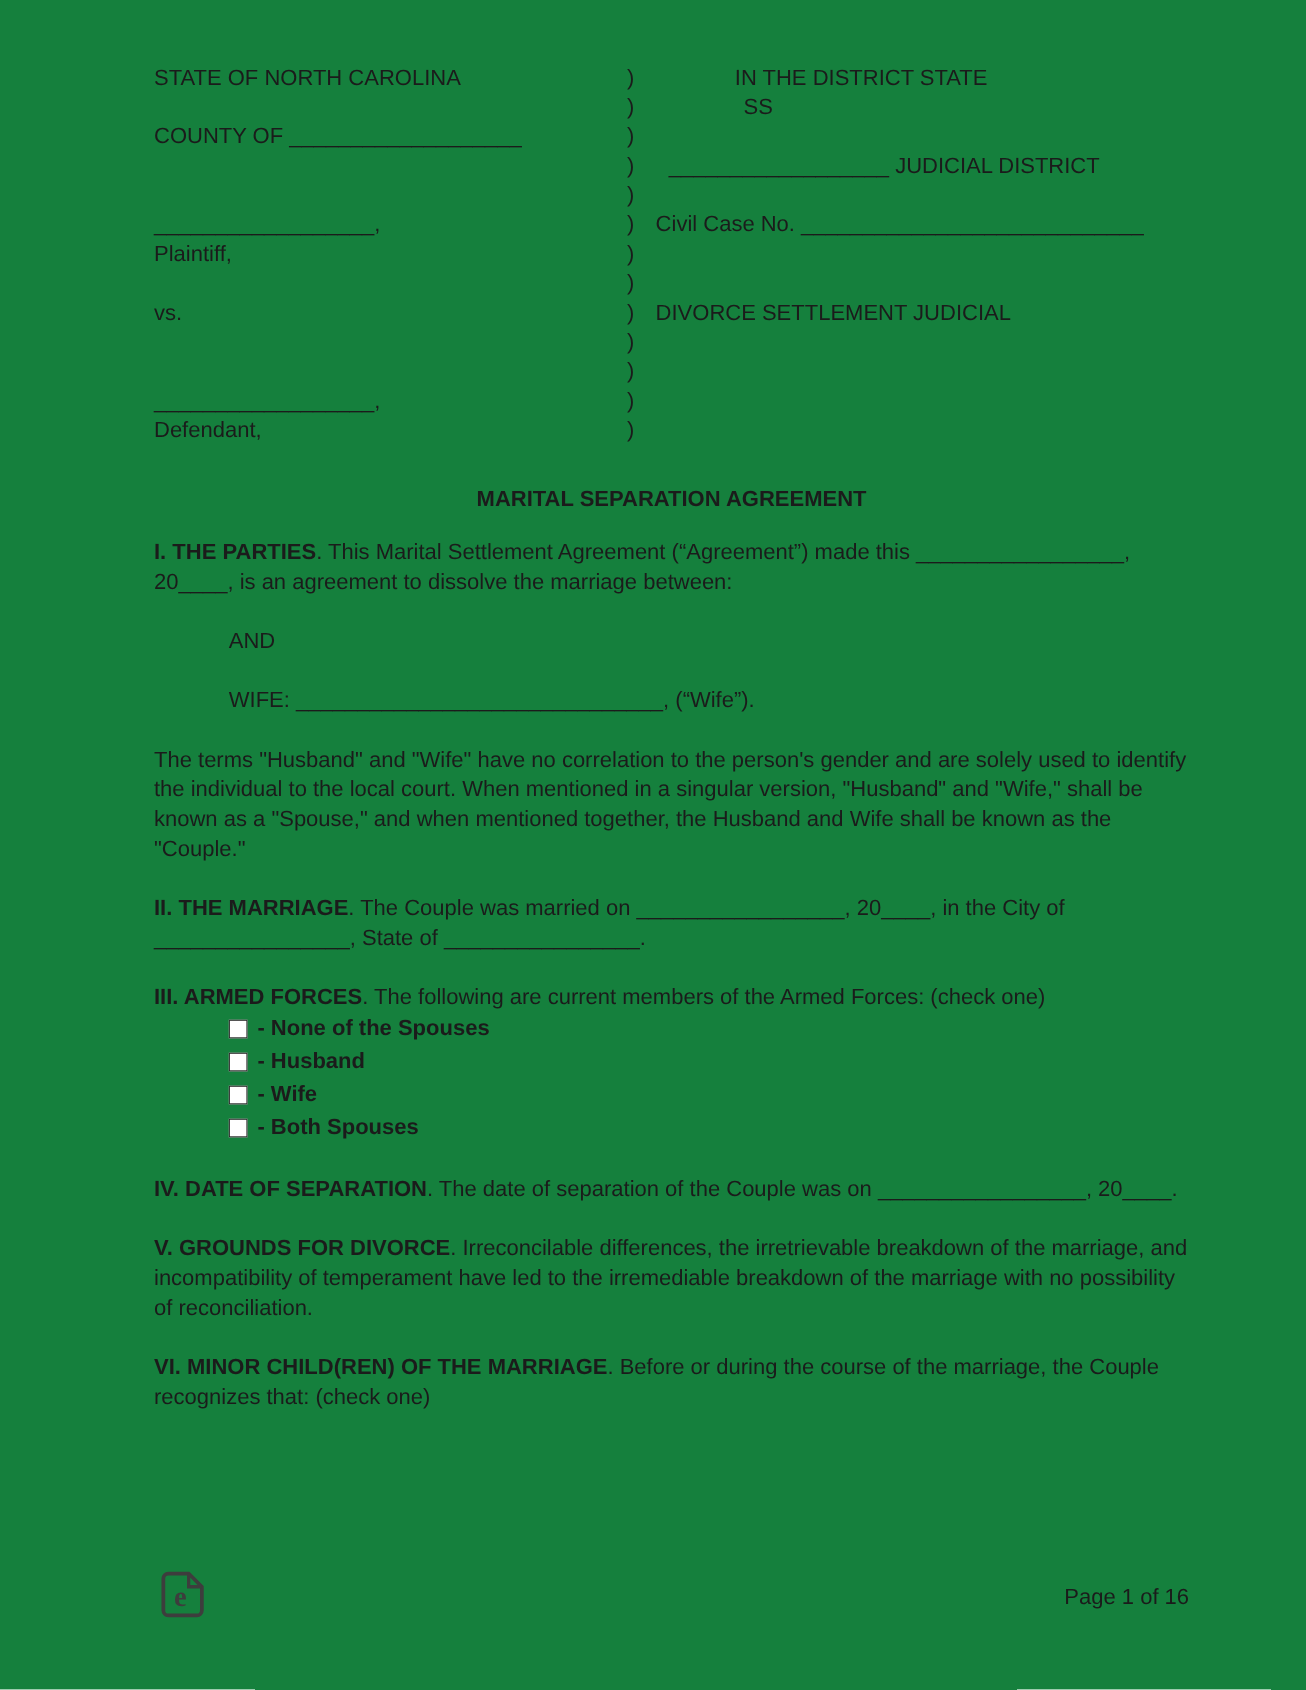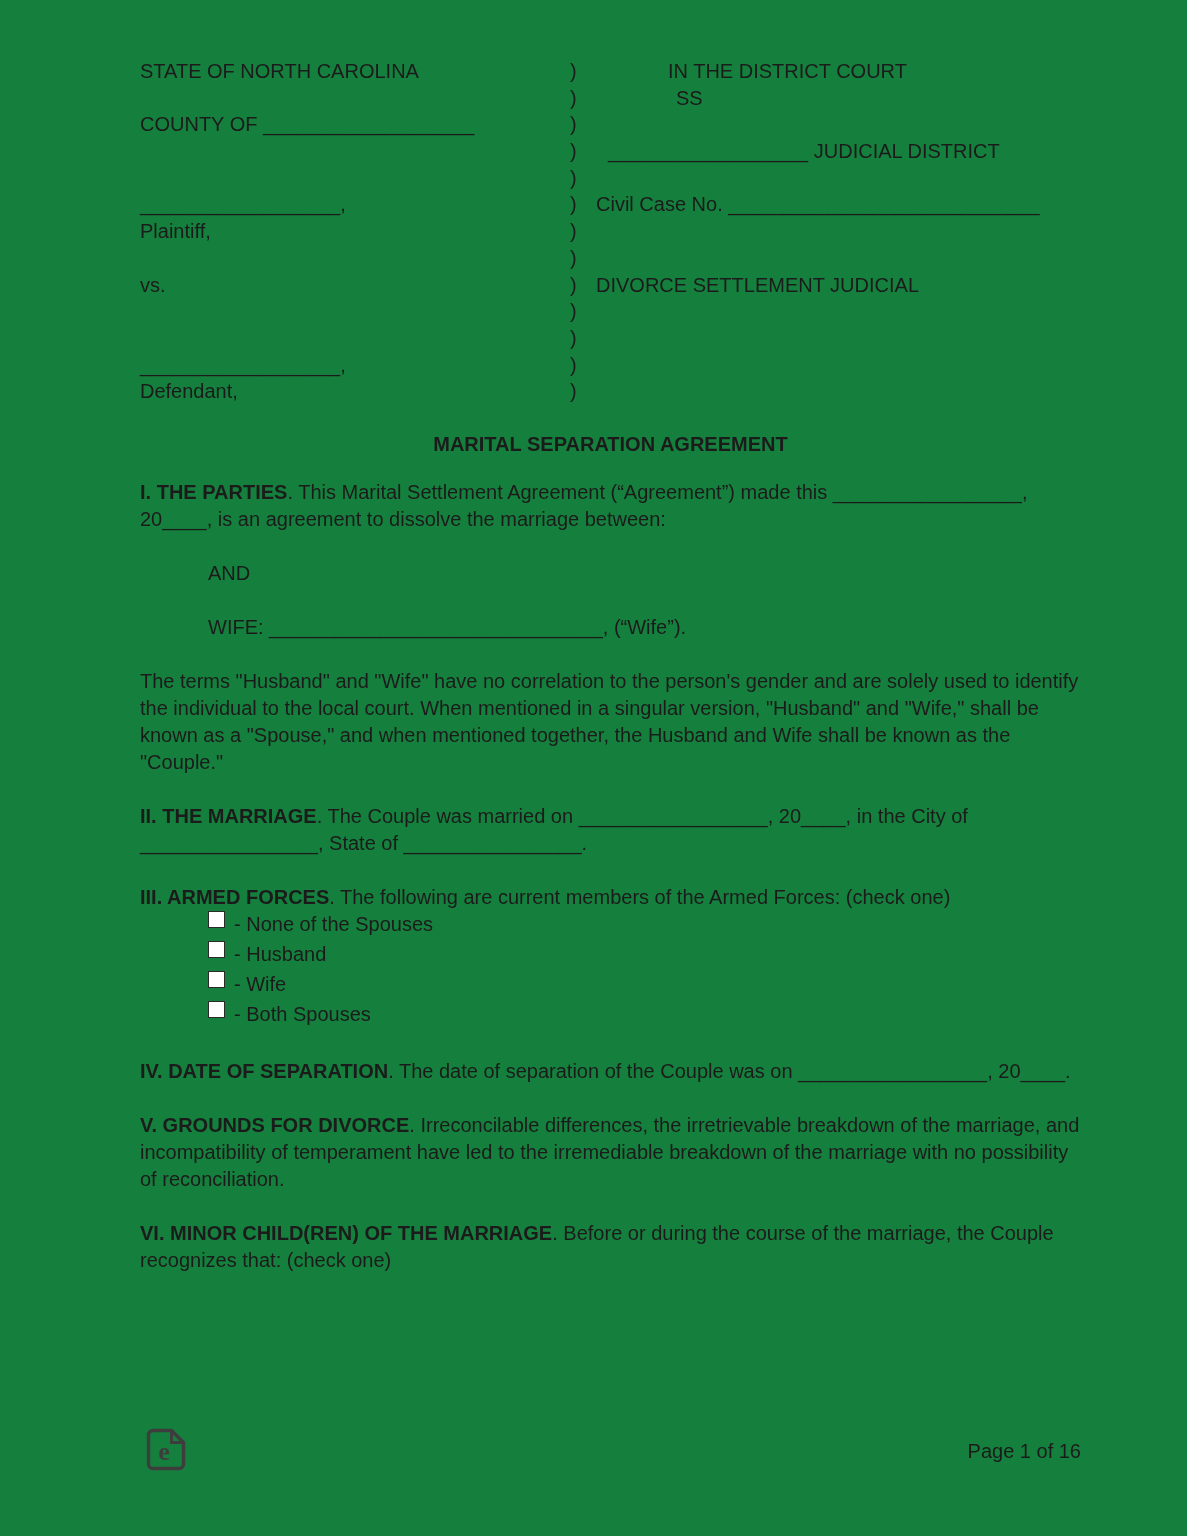--- a/index.html
+++ b/index.html
@@ -29,35 +29,35 @@
   .cap-row { display: flex; height: 26.7px; white-space: pre; }
   .cap-left  { width: 430px; flex: 0 0 430px; }
   .cap-paren { width: 14px; flex: 0 0 14px; }
   .cap-right { flex: 1; padding-left: 12px; }
   .cap-right.ind-sm  { padding-left: 24px; }
   .cap-right.ind-lg  { padding-left: 84px; }
   .cap-right.ind-lg2 { padding-left: 92px; }
 
   
   .doc-title {
-    margin-top: 26px;
+    margin-top: 36px;
     text-align: center;
     font-weight: bold;
     font-size: 20px;
   }
 
   
   .para { margin-top: 27px; }
   .para.first { margin-top: 21px; }
   .para b { font-weight: bold; }
   .indent { padding-left: 68px; }
 
   
   .check-list { padding-left: 68px; }
-  .check-item { display: flex; align-items: flex-start; height: 30px; }
+  .check-item { display: flex; align-items: center; height: 30px; font-weight: bold; }
   .checkbox {
     display: inline-block;
     width: 17px;
     height: 17px;
     border: 1.6px solid #2a2a2a;
     margin-right: 9px;
     background: #fff;
     cursor: pointer;
     flex: 0 0 17px;
   }
@@ -78,21 +78,21 @@
 </head>
 <body>
 
 <div class="page">
   <div class="content">
 
     <div class="caption">
       <div class="cap-row">
         <div class="cap-left">STATE OF NORTH CAROLINA</div>
         <div class="cap-paren">)</div>
-        <div class="cap-right ind-lg">IN THE DISTRICT COURT</div>
+        <div class="cap-right ind-lg">IN THE DISTRICT STATE</div>
       </div>
       <div class="cap-row">
         <div class="cap-left"></div>
         <div class="cap-paren">)</div>
         <div class="cap-right ind-lg2">SS</div>
       </div>
       <div class="cap-row">
         <div class="cap-left">COUNTY OF ___________________</div>
         <div class="cap-paren">)</div>
         <div class="cap-right"></div>

